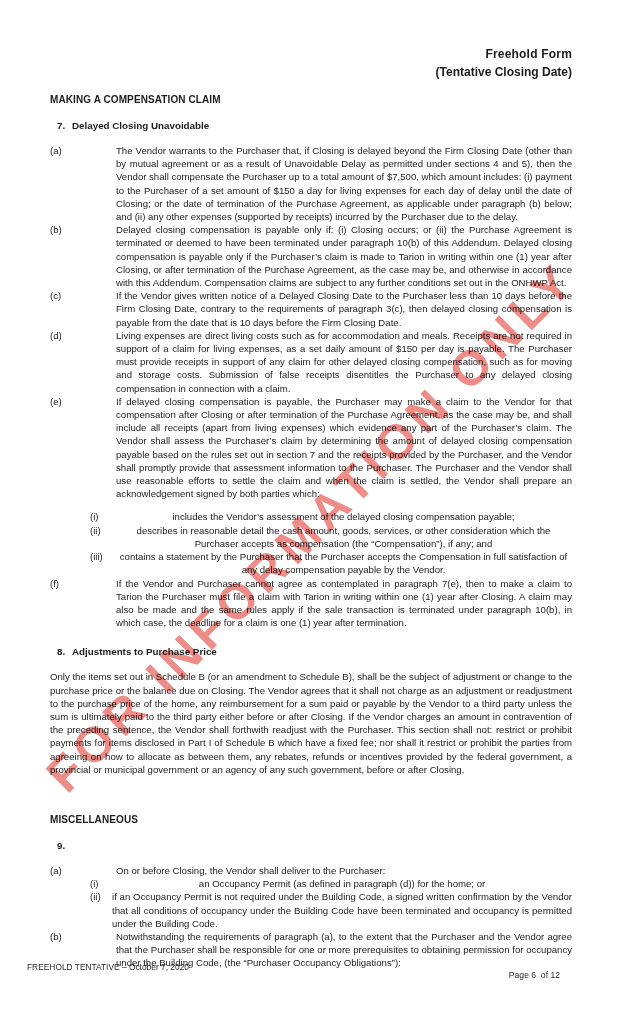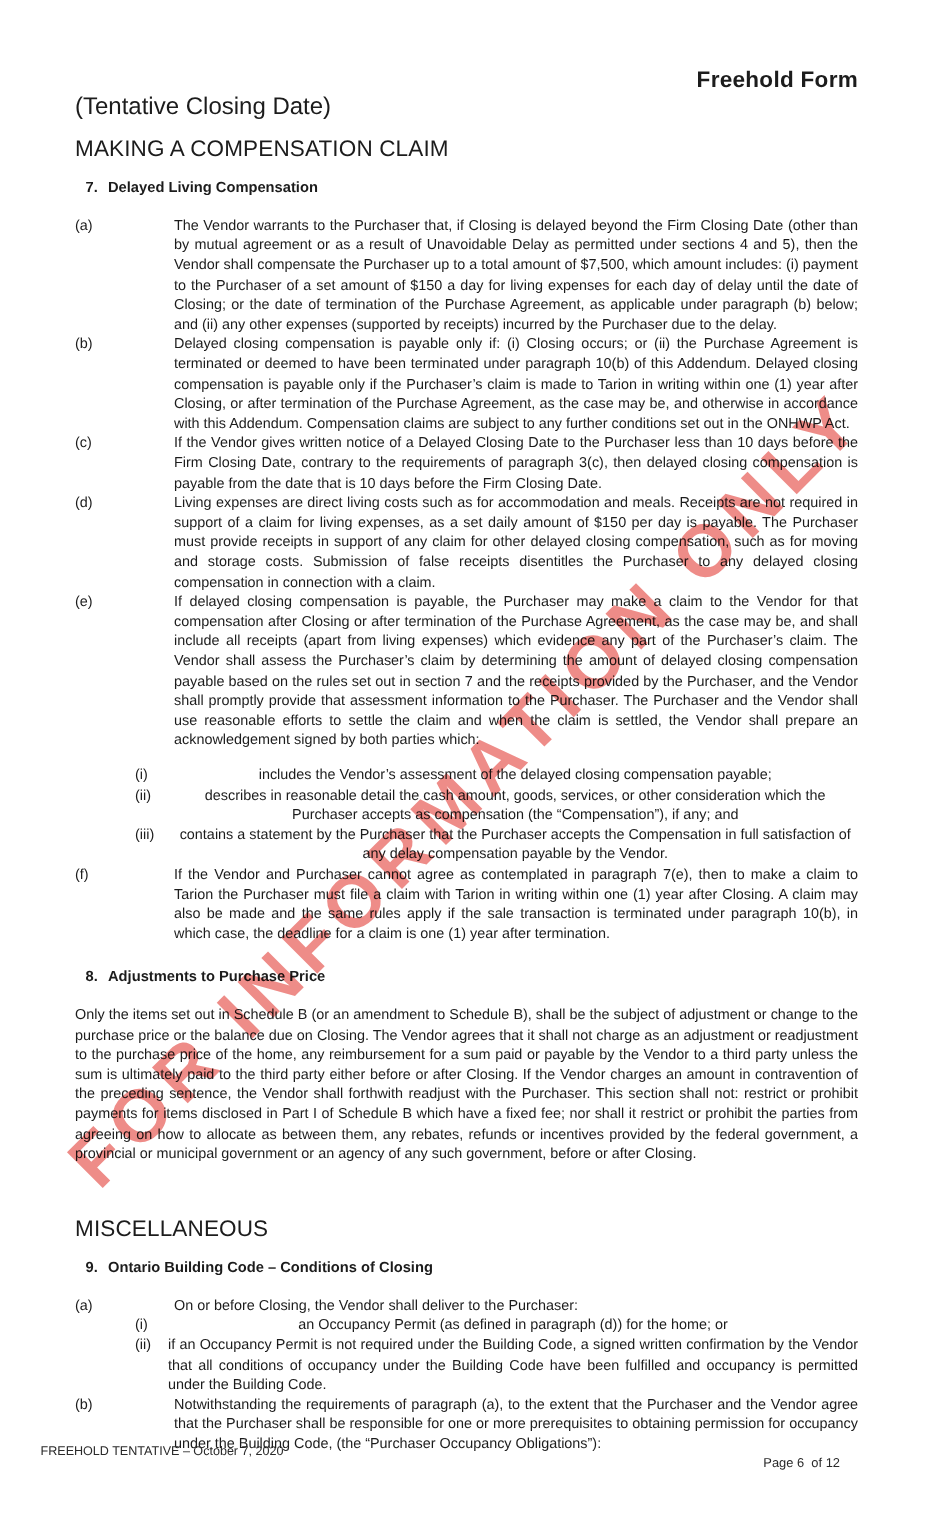--- a/index.html
+++ b/index.html
@@ -8,29 +8,29 @@
     width:622px; height:1024px;
     background:#ffffff;
     font-family:"Liberation Sans", sans-serif;
     color:#1c1c1c;
     overflow:hidden;
   }
   .content {
     position:absolute; left:50px; top:46px; width:522px;
   }
   .doc-title {
-    text-align:right; font-weight:bold; font-size:15px; line-height:16px;
+    text-align:right; font-weight:bold; font-size:12px; line-height:16px;
     letter-spacing:0.2px;
   }
   .doc-subtitle {
-    font-weight:normal; font-size:16px; line-height:14px;
+    text-align:right; font-weight:bold; font-size:12px; line-height:14px;
     margin-top:3px;
   }
   .major-heading {
-    font-weight:normal; font-size:15px; line-height:12px; margin-top:15px;
+    font-weight:bold; font-size:10px; line-height:12px; margin-top:15px;
     letter-spacing:0.1px;
   }
   .num-heading {
     display:flex; font-weight:bold; font-size:9.8px; line-height:12px;
     margin-top:14px; padding-left:7px;
   }
   .num-heading .num { flex:0 0 15px; }
   .body-text { font-size:9.6px; line-height:13.2px; text-align:justify; }
   .para { margin-top:12px; }
   .item { display:flex; }
@@ -69,21 +69,21 @@
 
   <div class="content">
 
     <div class="doc-title">Freehold Form</div>
     <div class="doc-subtitle">(Tentative Closing Date)</div>
 
     <div class="major-heading">MAKING A COMPENSATION CLAIM</div>
 
     <div class="num-heading">
       <span class="num">7.</span>
-      <span>Delayed Living Compensation</span>
+      <span>Delayed Closing Unavoidable</span>
     </div>
 
     <div class="body-text para">
       <div class="item">
         <span class="lbl">(a)</span>
         <span class="txt">The Vendor warrants to the Purchaser that, if Closing is delayed beyond the Firm Closing Date (other than by mutual agreement or as a result of Unavoidable Delay as permitted under sections 4 and 5), then the Vendor shall compensate the Purchaser up to a total amount of $7,500, which amount includes: (i) payment to the Purchaser of a set amount of $150 a day for living expenses for each day of delay until the date of Closing; or the date of termination of the Purchase Agreement, as applicable under paragraph (b) below; and (ii) any other expenses (supported by receipts) incurred by the Purchaser due to the delay.</span>
       </div>
       <div class="item">
         <span class="lbl">(b)</span>
         <span class="txt">Delayed closing compensation is payable only if: (i) Closing occurs; or (ii) the Purchase Agreement is terminated or deemed to have been terminated under paragraph 10(b) of this Addendum. Delayed closing compensation is payable only if the Purchaser’s claim is made to Tarion in writing within one (1) year after Closing, or after termination of the Purchase Agreement, as the case may be, and otherwise in accordance with this Addendum. Compensation claims are subject to any further conditions set out in the ONHWP Act.</span>
@@ -126,36 +126,35 @@
       <span class="num">8.</span>
       <span>Adjustments to Purchase Price</span>
     </div>
 
     <div class="body-text para">Only the items set out in Schedule B (or an amendment to Schedule B), shall be the subject of adjustment or change to the purchase price or the balance due on Closing. The Vendor agrees that it shall not charge as an adjustment or readjustment to the purchase price of the home, any reimbursement for a sum paid or payable by the Vendor to a third party unless the sum is ultimately paid to the third party either before or after Closing. If the Vendor charges an amount in contravention of the preceding sentence, the Vendor shall forthwith readjust with the Purchaser. This section shall not: restrict or prohibit payments for items disclosed in Part I of Schedule B which have a fixed fee; nor shall it restrict or prohibit the parties from agreeing on how to allocate as between them, any rebates, refunds or incentives provided by the federal government, a provincial or municipal government or an agency of any such government, before or after Closing.</div>
 
     <div class="major-heading gap-lg">MISCELLANEOUS</div>
 
     <div class="num-heading">
       <span class="num">9.</span>
-      <span>Ontario Building Code – Conditions of Closing</span>
     </div>
 
     <div class="body-text para">
       <div class="item">
         <span class="lbl">(a)</span>
         <span class="txt">On or before Closing, the Vendor shall deliver to the Purchaser:</span>
       </div>
       <div class="sub-list-tight">
         <div class="sub-item">
           <span class="lbl" style="flex-basis:22px;">(i)</span>
           <span class="txt">an Occupancy Permit (as defined in paragraph (d)) for the home; or</span>
         </div>
         <div class="sub-item">
           <span class="lbl" style="flex-basis:22px;">(ii)</span>
-          <span class="txt" style="text-align:justify;">if an Occupancy Permit is not required under the Building Code, a signed written confirmation by the Vendor that all conditions of occupancy under the Building Code have been fulfilled and occupancy is permitted under the Building Code.</span>
+          <span class="txt" style="text-align:justify;">if an Occupancy Permit is not required under the Building Code, a signed written confirmation by the Vendor that all conditions of occupancy under the Building Code have been terminated and occupancy is permitted under the Building Code.</span>
         </div>
       </div>
       <div class="item">
         <span class="lbl">(b)</span>
         <span class="txt">Notwithstanding the requirements of paragraph (a), to the extent that the Purchaser and the Vendor agree that the Purchaser shall be responsible for one or more prerequisites to obtaining permission for occupancy under the Building Code, (the “Purchaser Occupancy Obligations”):</span>
       </div>
     </div>
 
   </div>
 

